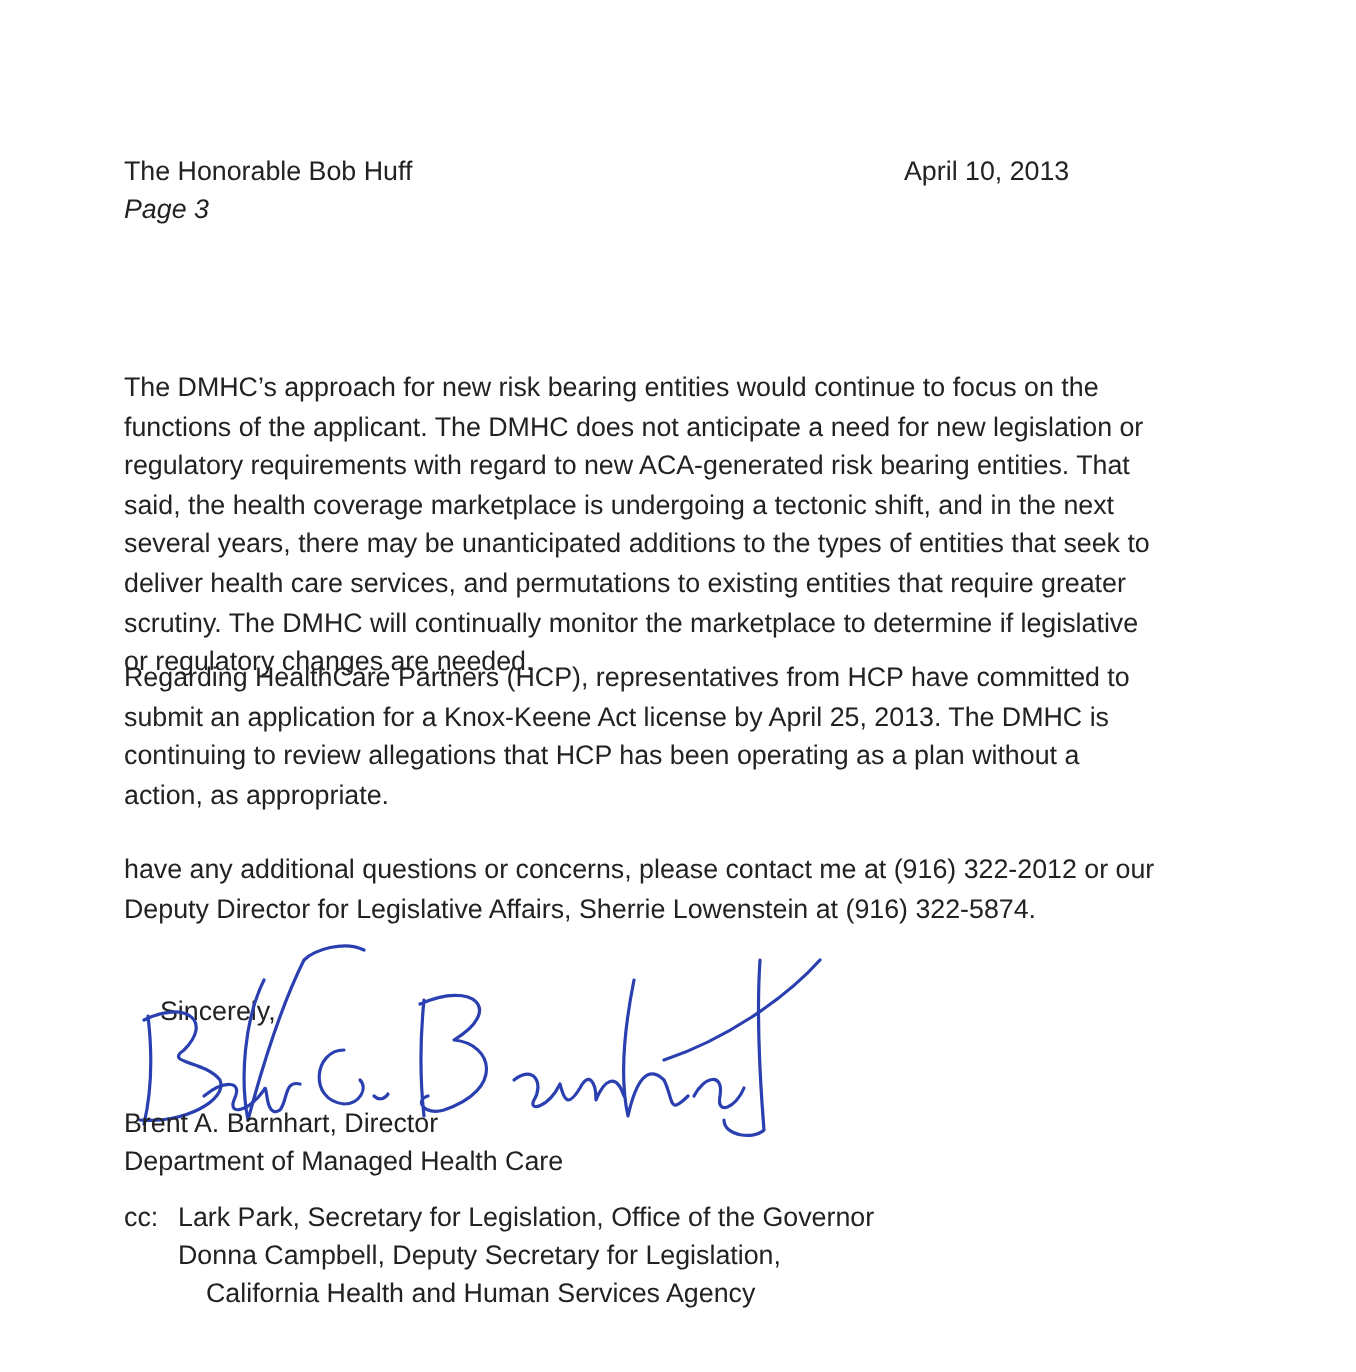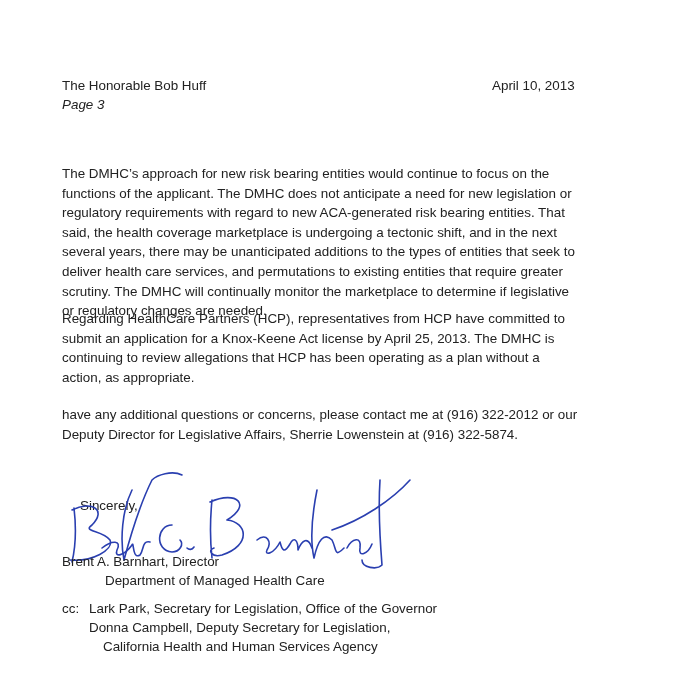--- a/index.html
+++ b/index.html
@@ -1,29 +1,29 @@
 <!DOCTYPE html>
 <html><head>
 <meta charset="utf-8">
 <style>
   html, body { margin: 0; padding: 0; background: #ffffff; }
   body { width: 678px; height: 686px; position: relative; overflow: hidden;
          font-family: "Liberation Sans", sans-serif; color: #222; font-size: 13.4px; }
   .abs { position: absolute; white-space: nowrap; }
-  .para { position: absolute; left: 62px; width: 600px; line-height: 19.6px; }
+  .para { position: absolute; left: 62px; width: 600px; line-height: 19.6px; margin-top: 20px; }
   .para span { display: block; white-space: nowrap; }
   .sig { position: absolute; left: 62px; top: 470px; width: 350px; height: 100px; }
 </style>
 </head>
 <body>
 
 <div>
   <div class="abs" style="left:62px;top:78px;">The Honorable Bob Huff</div>
   <div class="abs" style="left:62px;top:97px;font-style:italic;">Page 3</div>
-  <div class="abs" style="left:452px;top:78px;margin-left:40px;">April 10, 2013</div>
+  <div class="abs" style="left:452px;top:78px;">April 10, 2013</div>
 
   <div class="para" style="top:164px;">
     <span>The DMHC’s approach for new risk bearing entities would continue to focus on the</span>
     <span>functions of the applicant.   The DMHC does not anticipate a need for new legislation or</span>
     <span>regulatory requirements with regard to new ACA-generated risk bearing entities.  That</span>
     <span>said, the health coverage marketplace is undergoing a tectonic shift, and in the next</span>
     <span>several years, there may be unanticipated additions to the types of entities that seek to</span>
     <span>deliver health care services, and permutations to existing entities that require greater</span>
     <span>scrutiny.  The DMHC will continually monitor the marketplace to determine if legislative</span>
     <span>or regulatory changes are needed.</span>
@@ -53,19 +53,19 @@
       <path d="M150 30 C148 50 148 70 150 88 M148 32 C175 20 190 35 165 50 C185 52 190 75 160 85 C150 88 145 80 152 78"></path>
       <path d="M195 70 C205 62 210 72 205 80 C202 86 212 84 218 72 C220 80 222 84 228 74 C232 66 236 70 236 80 C240 70 246 66 250 78"></path>
       <path d="M255 20 C250 45 248 70 252 88 C256 70 262 62 270 70 C275 80 272 88 282 78"></path>
       <path d="M285 78 C290 68 300 66 298 78 C296 88 306 84 310 74"></path>
       <path d="M318 10 C316 40 318 70 320 95 C315 100 300 98 300 90"></path>
       <path d="M270 60 C300 50 330 30 348 10"></path>
     </g>
   </svg>
 
   <div class="abs" style="left:62px;top:554px;">Brent A. Barnhart, Director</div>
-  <div class="abs" style="left:62px;top:573px;margin-left:43px;">Department of Managed Health Care</div>
+  <div class="abs" style="left:62px;top:573px;">Department of Managed Health Care</div>
 
   <div class="abs" style="left:62px;top:601px;">cc:</div>
   <div class="abs" style="left:89px;top:601px;">Lark Park, Secretary for Legislation, Office of the Governor</div>
   <div class="abs" style="left:89px;top:620px;">Donna Campbell, Deputy Secretary for Legislation,</div>
   <div class="abs" style="left:103px;top:639px;">California Health and Human Services Agency</div>
 </div>
 
 </body></html>

